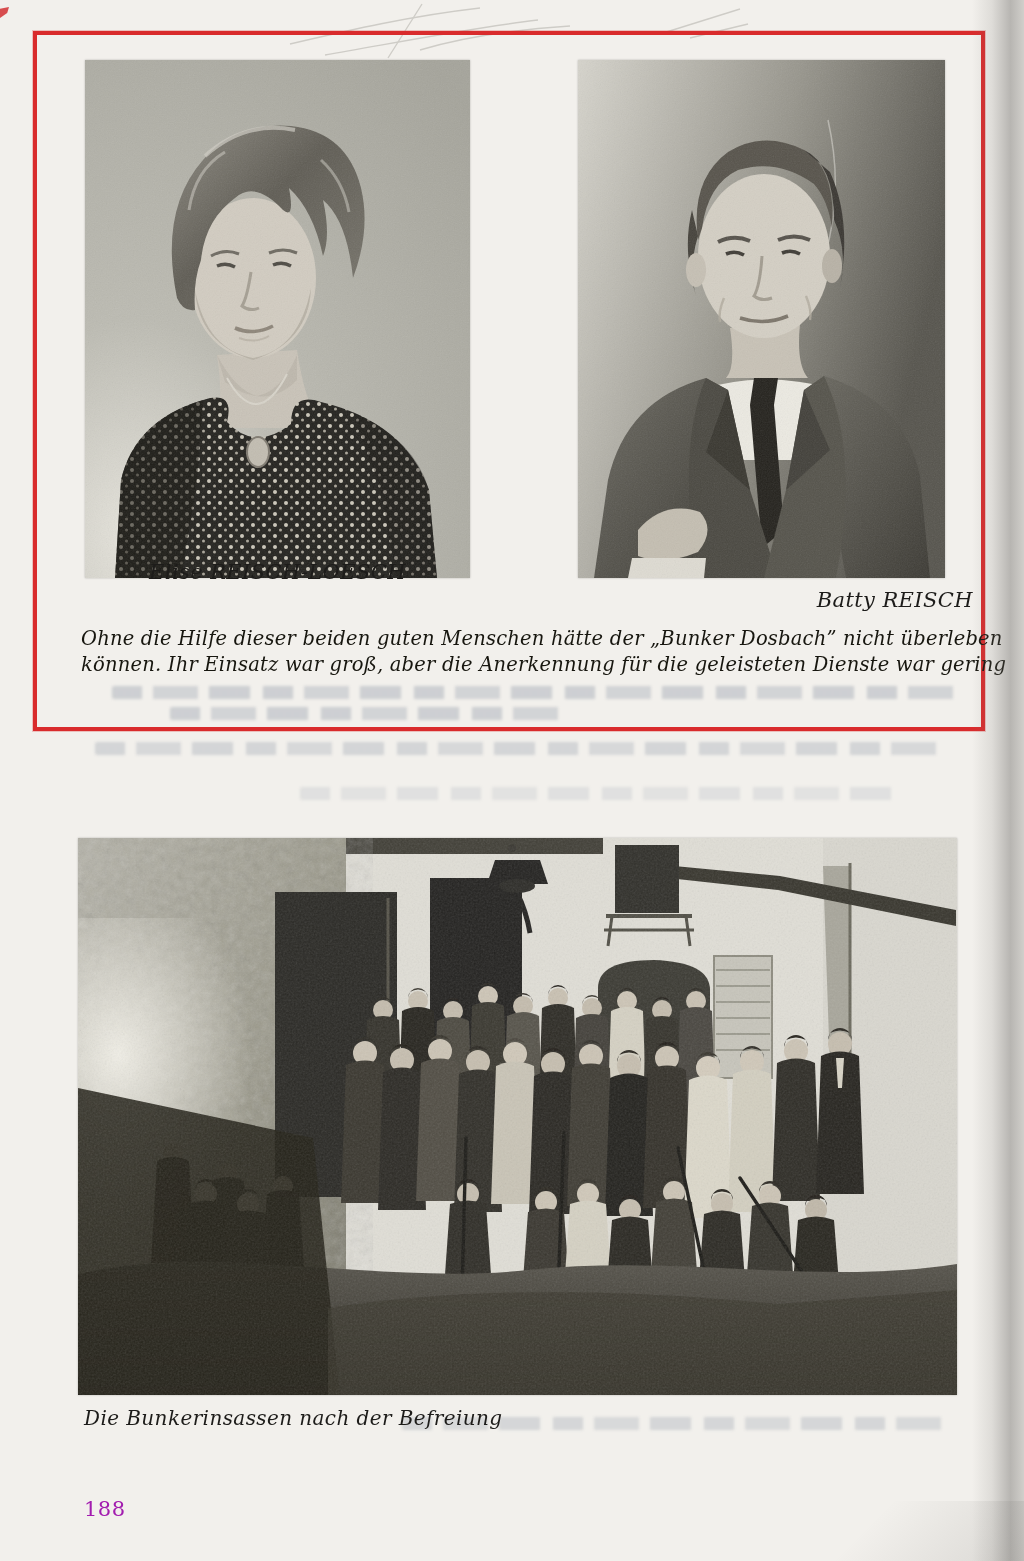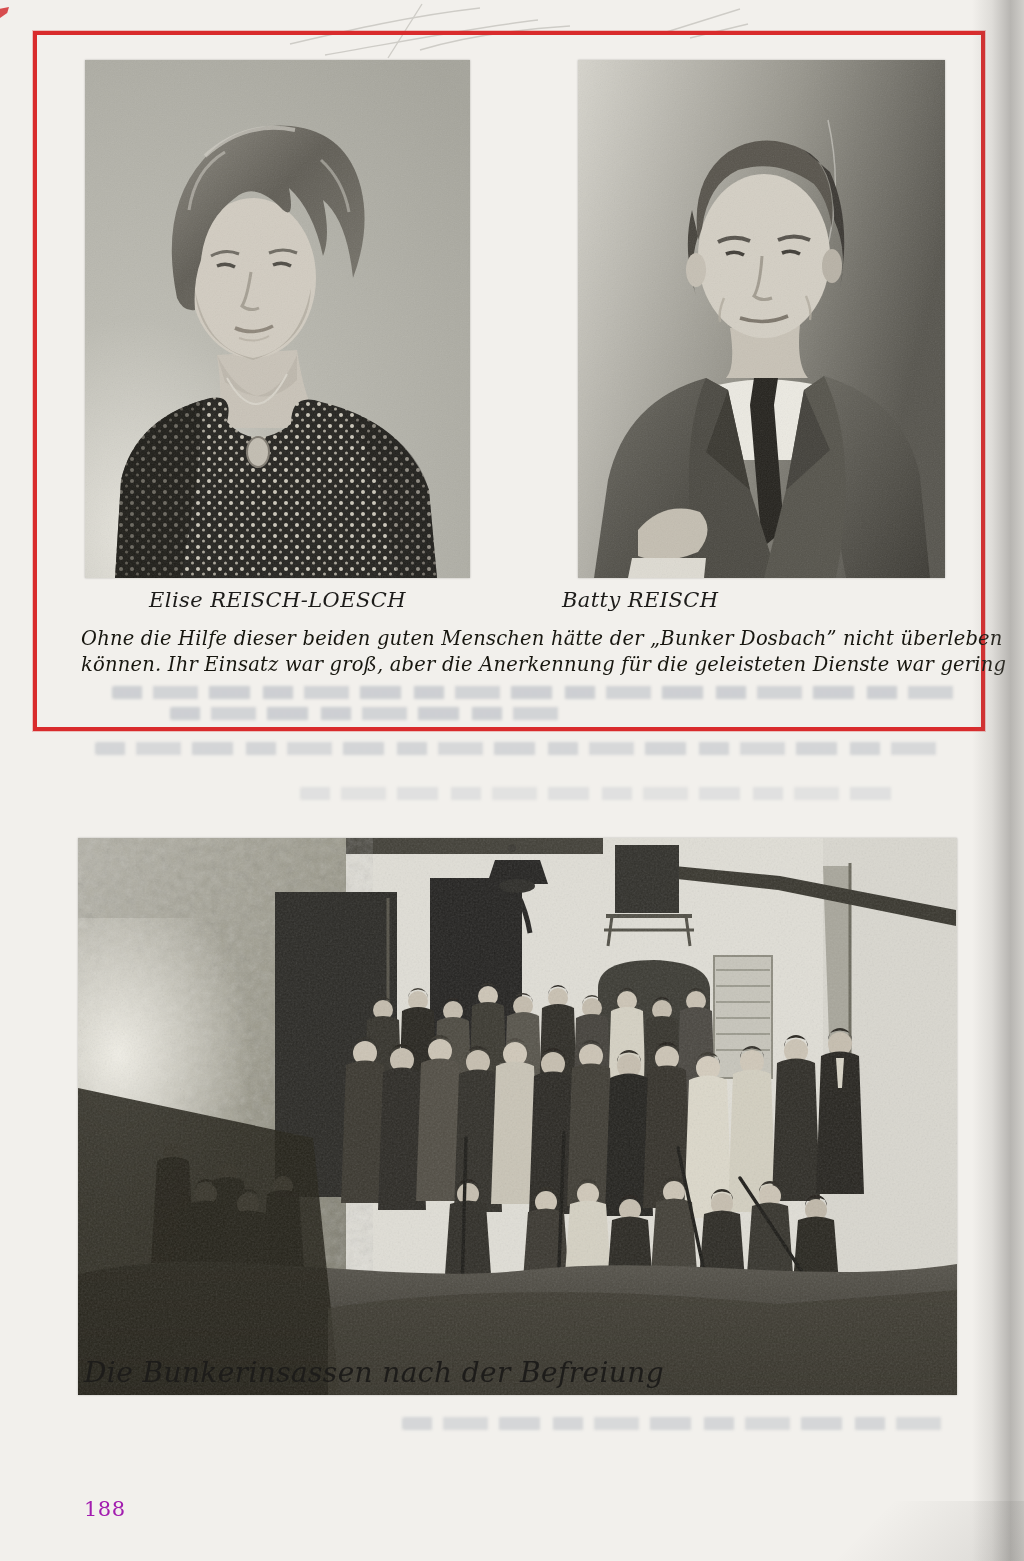--- a/index.html
+++ b/index.html
@@ -28,23 +28,23 @@
   .portrait-left{left:85px;top:60px;width:385px;height:518px;}
   .portrait-right{left:578px;top:60px;width:367px;height:518px;}
   .group-photo{left:78px;top:838px;width:879px;height:557px;}
   
   .caption{
     position:absolute;
     font-style:italic;
     color:#1d1c1a;
     letter-spacing:.4px;
   }
-  .cap-left{left:85px;top:588px;width:385px;text-align:center;font-size:21px;}
-  .cap-right{left:562px;top:588px;width:367px;text-align:left;font-size:21px;}
-  .cap-group{left:84px;top:1356px;font-size:28px;}
+  .cap-left{left:85px;top:560px;width:385px;text-align:center;font-size:21px;}
+  .cap-right{left:606px;top:588px;width:367px;text-align:right;font-size:21px;}
+  .cap-group{left:84px;top:1406px;font-size:20px;}
   
   .body-text{
     position:absolute;left:81px;top:626px;width:906px;
     font-style:italic;font-size:19.5px;line-height:26px;
     color:#17160f;letter-spacing:.2px;white-space:nowrap;
   }
   .body-text span{display:block;}
   
   .page-number{
     position:absolute;left:84px;top:1497px;

